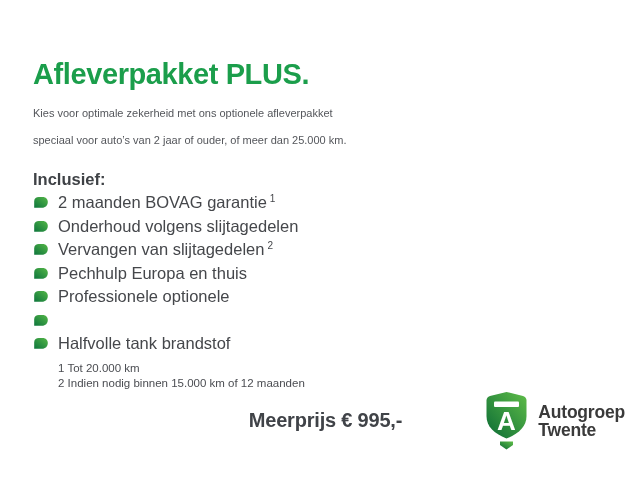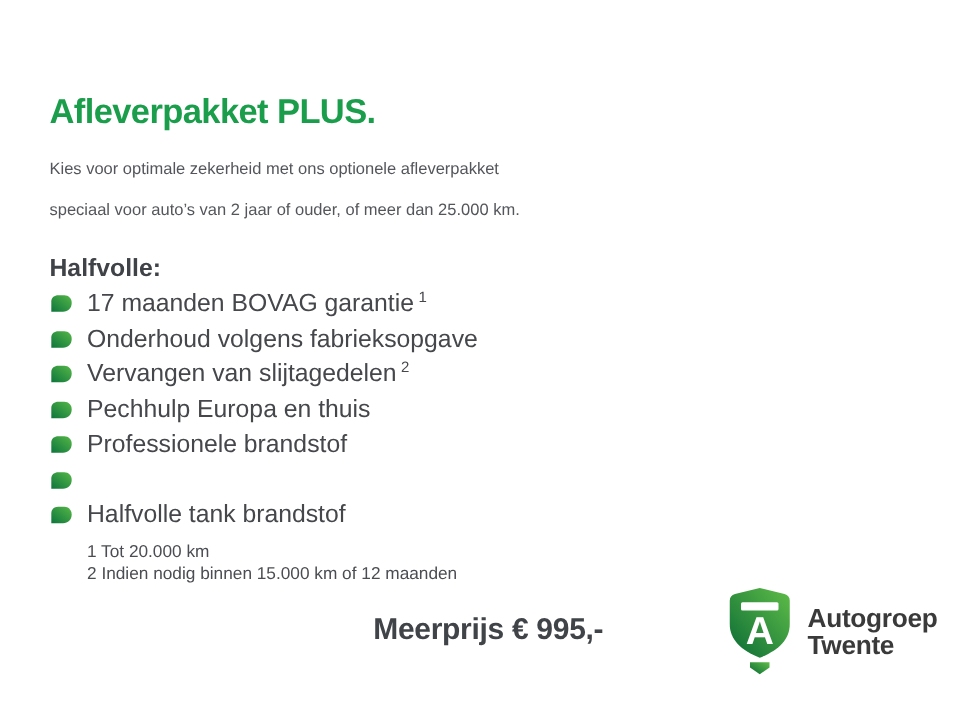--- a/index.html
+++ b/index.html
@@ -12,21 +12,21 @@
     font-family: "Liberation Sans", sans-serif;
   }
   .slide {
     position: absolute;
     left: 33px;
     top: 58px;
     width: 560px;
   }
   .title {
     margin: 0;
-    font-size: 23px;
+    font-size: 29px;
     line-height: 32px;
     font-weight: 700;
     letter-spacing: -0.4px;
     color: #1b9e4b;
   }
   .intro {
     margin: 10px 0 0 0;
     font-size: 11px;
     line-height: 26.5px;
     color: #54565b;
@@ -120,39 +120,39 @@
 
 <div class="slide">
 
   <h1 class="title">Afleverpakket PLUS.</h1>
 
   <p class="intro">
     <span class="line">Kies voor optimale zekerheid met ons optionele afleverpakket</span>
     <span class="line">speciaal voor auto’s van 2 jaar of ouder, of meer dan 25.000 km.</span>
   </p>
 
-  <div class="list-header">Halfvolle:</div>
+  <div class="list-header">Inclusief:</div>
 
   <ul class="features">
     <li>
       <span class="bullet">
           <svg width="16" height="13" viewBox="0 0 16 13">
             <path d="M1.2 11.8 L1.2 5 C1.2 2.4 3.4 0.9 5.8 0.9 L9.8 0.9 C12.8 0.9 14.8 3.1 14.8 6 C14.8 9.4 12.4 11.8 9 11.8 Z" fill="url(#bulletGrad)"></path>
           </svg>
         </span>
-      <span class="feat-label">17 maanden BOVAG garantie</span>
+      <span class="feat-label">2 maanden BOVAG garantie</span>
       <span class="feat-sup">1</span>
     </li>
     <li>
       <span class="bullet">
           <svg width="16" height="13" viewBox="0 0 16 13">
             <path d="M1.2 11.8 L1.2 5 C1.2 2.4 3.4 0.9 5.8 0.9 L9.8 0.9 C12.8 0.9 14.8 3.1 14.8 6 C14.8 9.4 12.4 11.8 9 11.8 Z" fill="url(#bulletGrad)"></path>
           </svg>
         </span>
-      <span class="feat-label">Onderhoud volgens fabrieksopgave</span>
+      <span class="feat-label">Onderhoud volgens slijtagedelen</span>
       <span class="feat-sup"></span>
     </li>
     <li>
       <span class="bullet">
           <svg width="16" height="13" viewBox="0 0 16 13">
             <path d="M1.2 11.8 L1.2 5 C1.2 2.4 3.4 0.9 5.8 0.9 L9.8 0.9 C12.8 0.9 14.8 3.1 14.8 6 C14.8 9.4 12.4 11.8 9 11.8 Z" fill="url(#bulletGrad)"></path>
           </svg>
         </span>
       <span class="feat-label">Vervangen van slijtagedelen</span>
       <span class="feat-sup">2</span>
@@ -165,21 +165,21 @@
         </span>
       <span class="feat-label">Pechhulp Europa en thuis</span>
       <span class="feat-sup"></span>
     </li>
     <li>
       <span class="bullet">
           <svg width="16" height="13" viewBox="0 0 16 13">
             <path d="M1.2 11.8 L1.2 5 C1.2 2.4 3.4 0.9 5.8 0.9 L9.8 0.9 C12.8 0.9 14.8 3.1 14.8 6 C14.8 9.4 12.4 11.8 9 11.8 Z" fill="url(#bulletGrad)"></path>
           </svg>
         </span>
-      <span class="feat-label">Professionele brandstof</span>
+      <span class="feat-label">Professionele optionele</span>
       <span class="feat-sup"></span>
     </li>
     <li>
       <span class="bullet">
           <svg width="16" height="13" viewBox="0 0 16 13">
             <path d="M1.2 11.8 L1.2 5 C1.2 2.4 3.4 0.9 5.8 0.9 L9.8 0.9 C12.8 0.9 14.8 3.1 14.8 6 C14.8 9.4 12.4 11.8 9 11.8 Z" fill="url(#bulletGrad)"></path>
           </svg>
         </span>
       <span class="feat-sup"></span>
     </li>

